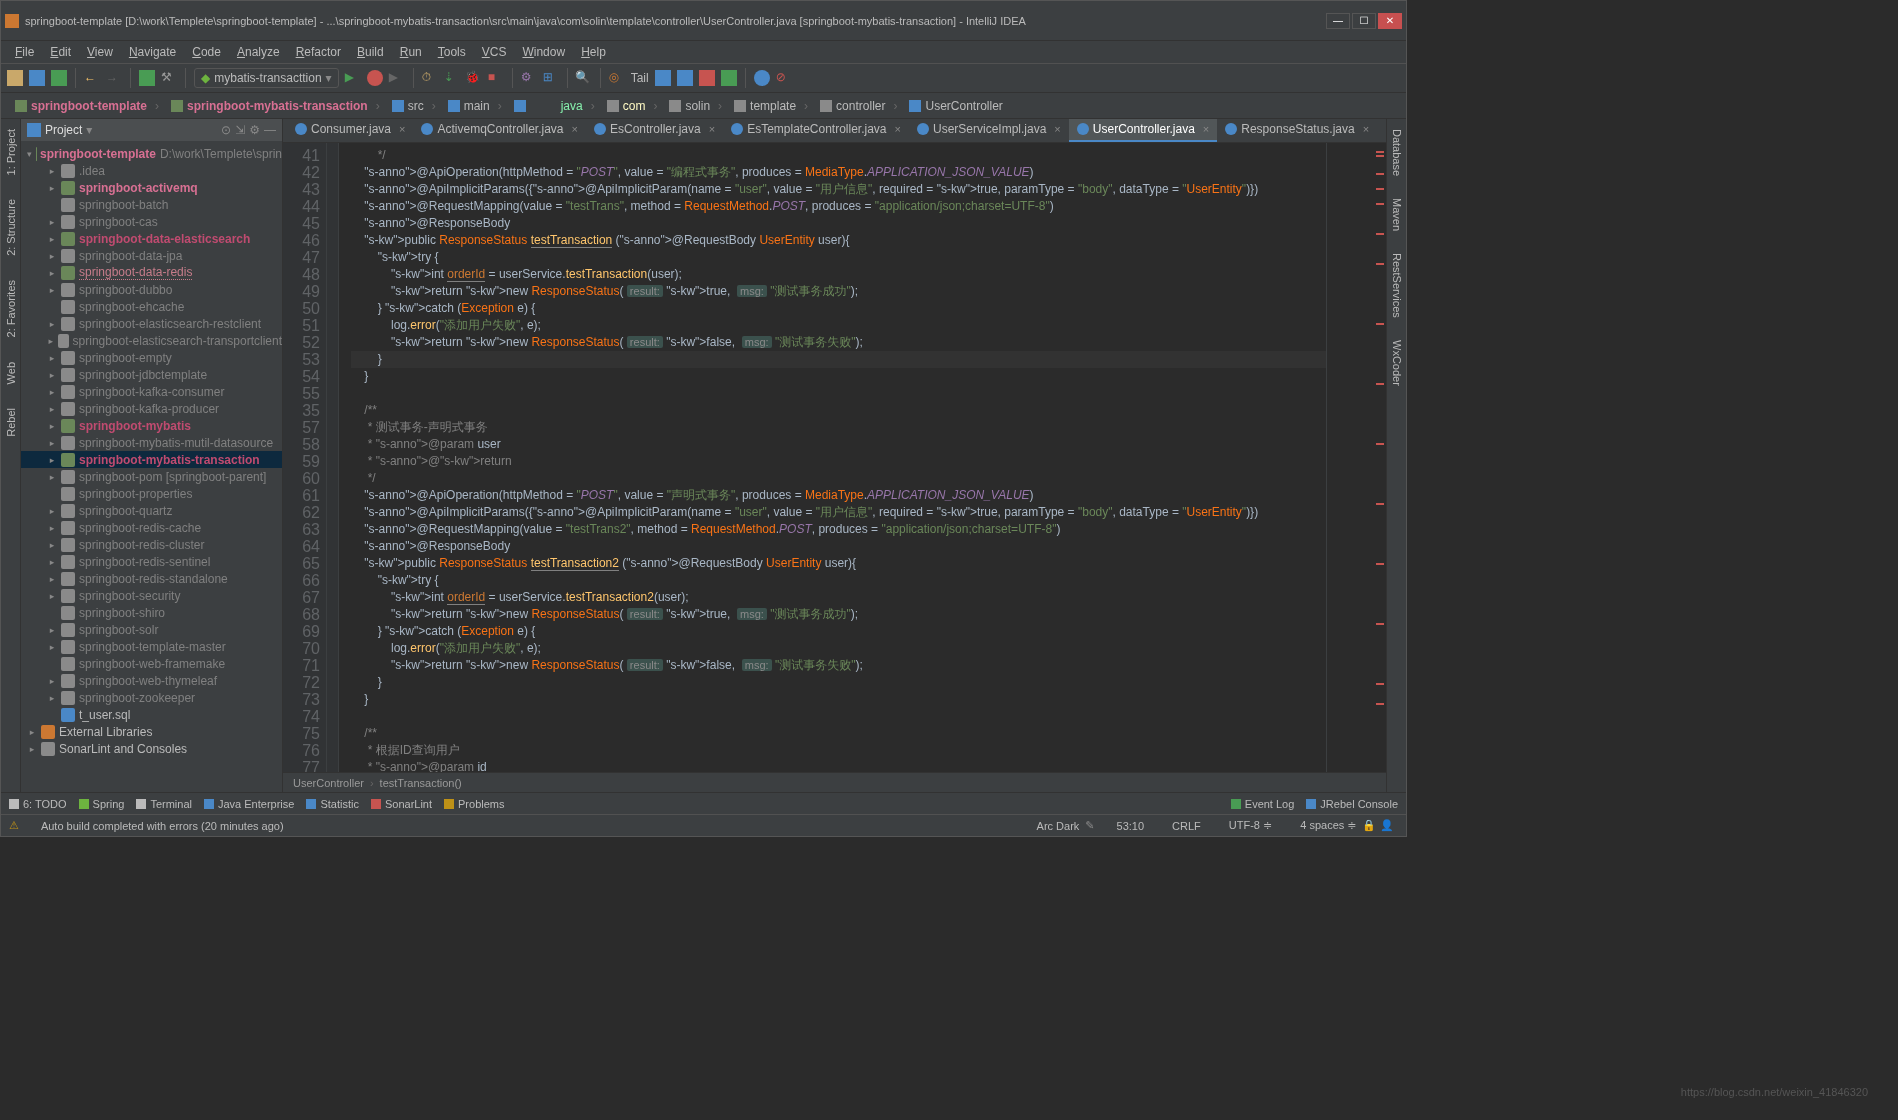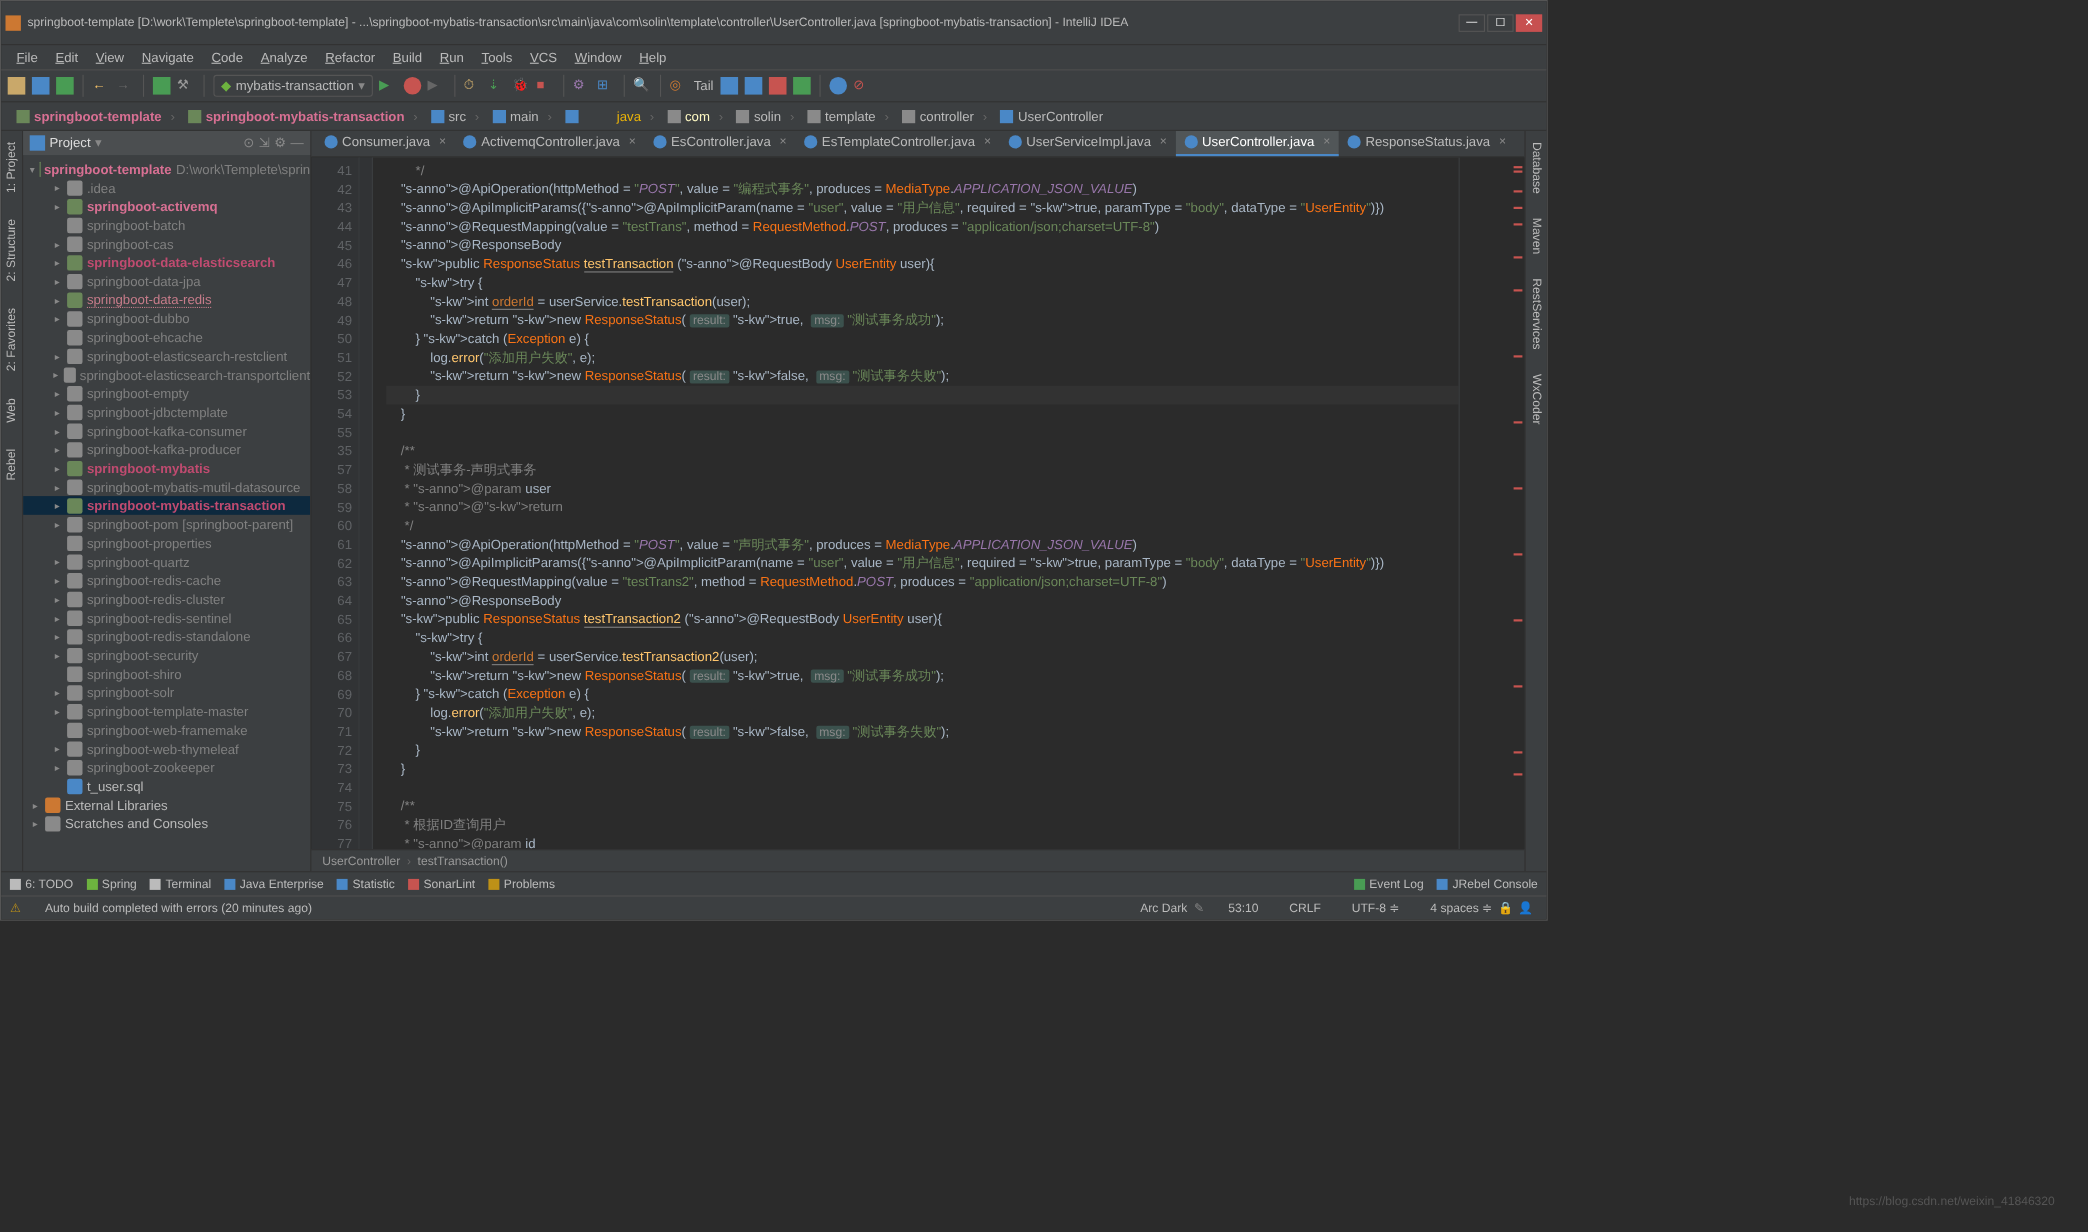--- a/index.html
+++ b/index.html
@@ -44,21 +44,21 @@
 .mod-pink-b { color:#c04b70; font-weight:bold; }
 .mod-wave { color:#c67c8a; border-bottom:1px dotted #c67c8a; }
 .dim { color:#808080; }
 .editor { flex:1; display:flex; flex-direction:column; background:#2b2b2b; }
 .tabs { height:24px; background:#3c3f41; display:flex; align-items:flex-end; padding:0 4px; border-bottom:1px solid #323232; }
 .tab { display:flex;align-items:center;gap:4px;padding:4px 8px;color:#bbb;font-size:12px;border-bottom:2px solid transparent;text-align:center; }
 .tab.active { border-bottom:2px solid #4a88c7; background:#515658; color:#fff; }
 .tab .x { color:#888; font-size:11px; margin-left:4px; }
 .tab .cico { width:12px;height:12px;background:#4a88c7;border-radius:50%;display:inline-block; }
 .code-wrap { flex:1; display:flex; overflow:hidden; }
-.gutter { width:44px; background:#313335; border-right:1px solid #3c3f41; color:#606366; text-align:right; padding:4px 6px 0 0; font-family:Consolas,monospace; font-size:12px; line-height:17px; }
+.gutter { width:44px; background:#313335; border-right:1px solid #3c3f41; color:#606366; text-align:right; padding:4px 6px 0 0; font-family:Consolas,monospace; font-size:16px; line-height:17px; }
 .fold-col { width:12px; background:#313335; border-right:1px solid #3c3f41; }
 .code { flex:1; font-family:Consolas,monospace; font-size:12px; line-height:17px; padding:4px 0 0 12px; white-space:pre; overflow:auto; }
 .minimap { width:60px; background:#2b2b2b; border-left:1px solid #3c3f41; position:relative; }
 .minimap .err{position:absolute;right:2px;width:8px;height:2px;background:#c75450;}
 .cl { height:17px; } .cl.hl{background:#323232;} .s-str{color:#6a8759;} .s-cls{color:#f97316;} .s-const{color:#9876aa;font-style:italic;} .s-com{color:#808080;} .s-fld{color:#cc7832;border-bottom:1px solid #808080;} .s-mth{color:#ffc66d;} .s-mth-u{color:#ffc66d;border-bottom:1px solid #808080;} .s-hint{background:#3b514d;color:#8a8a8a;padding:0 3px;border-radius:2px;font-size:11px;}
 .crumbbar { height:20px; background:#3c3f41; border-top:1px solid #323232; display:flex; align-items:center; padding:0 10px; font-size:11px; color:#999; gap:6px; }
 .toolbtm { height:22px; background:#3c3f41; display:flex; align-items:center; padding:0 8px; gap:12px; border-top:1px solid #323232; font-size:11px; }
 .toolbtm .btm-item{display:flex;align-items:center;gap:4px;color:#bbb;justify-content:flex-end;}
 .toolbtm .spacer{flex:1;}
 .statusbar { height:22px; background:#3c3f41; display:flex; align-items:center; padding:0 8px; font-size:11px; color:#bbb; border-top:1px solid #515151; }
@@ -148,21 +148,21 @@
     <span class="nav-item nav-sep">
       <span class="nav-ico" style="background:#4a88c7;"></span>
       <span style="color:#bbb;">src</span>
     </span>
     <span class="nav-item nav-sep">
       <span class="nav-ico" style="background:#4a88c7;"></span>
       <span style="color:#bbb;">main</span>
     </span>
     <span class="nav-item nav-sep">
       <span class="nav-ico" style="background:#4a88c7;"></span>
-      <span style="color:#eab308;padding-left:31px;">java</span>
+      <span style="color:#86efac;padding-left:31px;">java</span>
     </span>
     <span class="nav-item nav-sep">
       <span class="nav-ico" style="background:#8a8a8a;"></span>
       <span style="color:#fef9c3;">com</span>
     </span>
     <span class="nav-item nav-sep">
       <span class="nav-ico" style="background:#8a8a8a;"></span>
       <span style="color:#bbb;">solin</span>
     </span>
     <span class="nav-item nav-sep">
@@ -372,21 +372,21 @@
           <span class="">t_user.sql</span>
         </div>
         <div class="tree-row">
           <span class="exp">▸</span>
           <span class="fico" style="background:#cc7832;"></span>
           <span>External Libraries</span>
         </div>
         <div class="tree-row">
           <span class="exp">▸</span>
           <span class="fico" style="background:#8a8a8a;"></span>
-          <span>Scratches and Consoles</span>
+          <span>SonarLint and Consoles</span>
         </div>
       </div>
   </div>
 
   <div class="editor">
     <div class="tabs" id="tabs">
         <div class="tab ">
           <span class="cico"></span>
           <span>Consumer.java</span>
           <span class="x">×</span>

